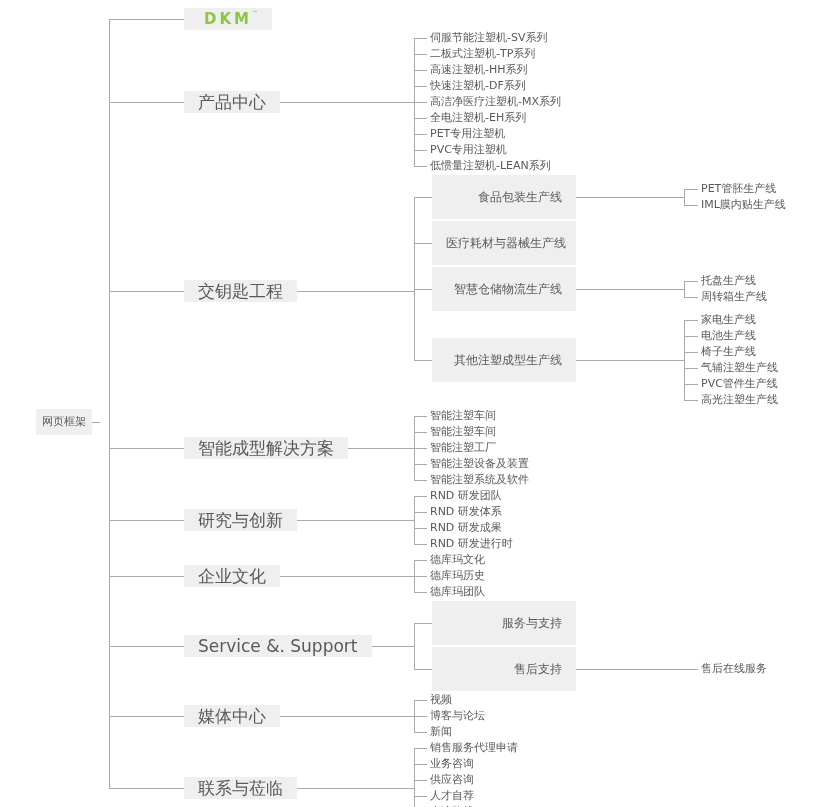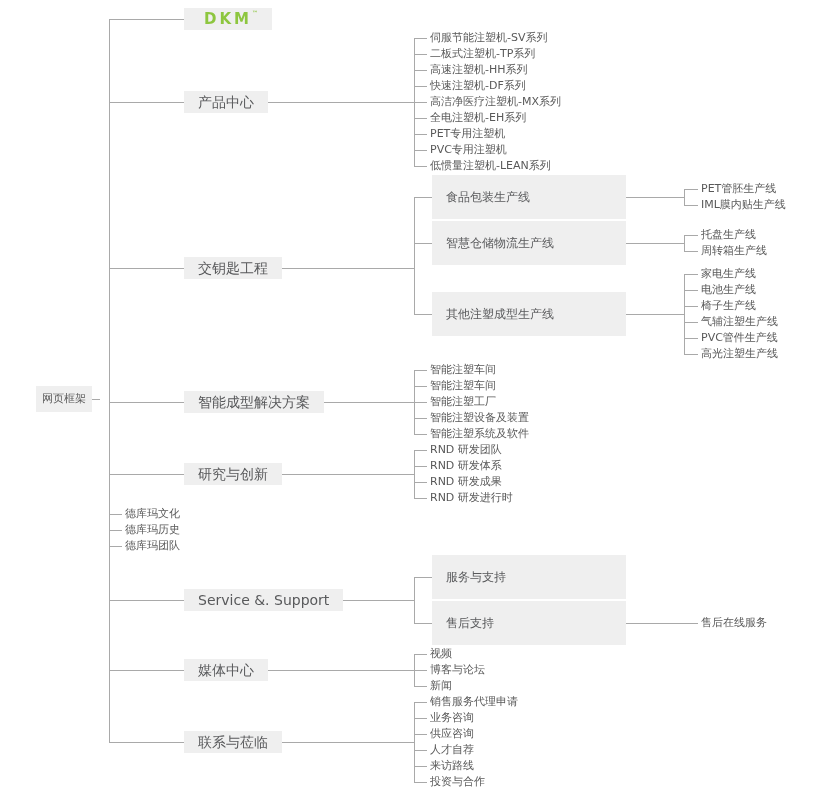--- a/index.html
+++ b/index.html
@@ -28,30 +28,30 @@
   .cell.d2.cw{width:270px;}
   .stub{flex:none; height:0; border-top:1px solid var(--line);}
   .stub.s1{width:75px;}
   .stub.s2{width:13px;}
   .stub.s2.wb{width:18px;}
   .stub.s3{width:14px;}
   .flexlink{flex:1 1 auto; min-width:8px; height:0; border-top:1px solid var(--line);}
   .node{white-space:nowrap; cursor:default;}
   .node.text{font-size:11px; line-height:16px; color:var(--txt); padding-left:3px;}
   .node.box{
-    background:var(--boxbg); color:var(--boxtxt); font-size:14px; line-height:14px;
+    background:var(--boxbg); color:var(--boxtxt); font-size:17px; line-height:14px;
     padding:4px 14px; text-align:center; min-width:75px; flex:none;
   }
   .node.rootbox{
     background:var(--boxbg); color:var(--txt); font-size:11px; line-height:14px;
     padding:6px 6px; flex:none;
   }
   .node.wideBox{
     background:var(--boxbg); color:var(--boxtxt); font-size:12px; line-height:14px;
-    padding:15px 14px; width:194px; text-align:left; margin:1px 0; flex:none;
+    padding:15px 14px; width:144px; text-align:right; margin:1px 0; flex:none;
   }
   .node.logo{
     background:var(--boxbg); color:var(--logo); font-weight:bold; font-size:15px;
     line-height:18px; letter-spacing:3px; padding:2px 14px 2px 20px; text-align:center;
     min-width:75px; flex:none;
   }
   .node.logo sup.tm{font-size:6px; letter-spacing:0; vertical-align:top; line-height:6px;}
 </style>
 </head>
 <body>
@@ -156,20 +156,26 @@
                   <div class="cell d3">
                     <span class="stub s3"></span>
                     <div class="node text"><span>IML膜内贴生产线</span></div>
                   </div>
                 </div>
               </div>
             </div>
             <div class="branch">
               <div class="cell d2 cw">
                 <span class="stub s2 wb"></span>
+                <div class="node wideBox"><span>医疗耗材与器械生产线</span></div>
+              </div>
+            </div>
+            <div class="branch">
+              <div class="cell d2 cw">
+                <span class="stub s2 wb"></span>
                 <div class="node wideBox"><span>智慧仓储物流生产线</span></div>
                 <span class="flexlink"></span>
               </div>
               <div class="children">
                 <div class="branch">
                   <div class="cell d3">
                     <span class="stub s3"></span>
                     <div class="node text"><span>托盘生产线</span></div>
                   </div>
                 </div>
@@ -294,20 +300,25 @@
             </div>
             <div class="branch">
               <div class="cell d2">
                 <span class="stub s2"></span>
                 <div class="node text"><span>RND 研发进行时</span></div>
               </div>
             </div>
           </div>
         </div>
         <div class="branch">
+          <div class="cell d1">
+            <span class="stub s1"></span>
+            <div class="node box"><span>企业文化</span></div>
+            <span class="flexlink"></span>
+          </div>
           <div class="children">
             <div class="branch">
               <div class="cell d2">
                 <span class="stub s2"></span>
                 <div class="node text"><span>德库玛文化</span></div>
               </div>
             </div>
             <div class="branch">
               <div class="cell d2">
                 <span class="stub s2"></span>

